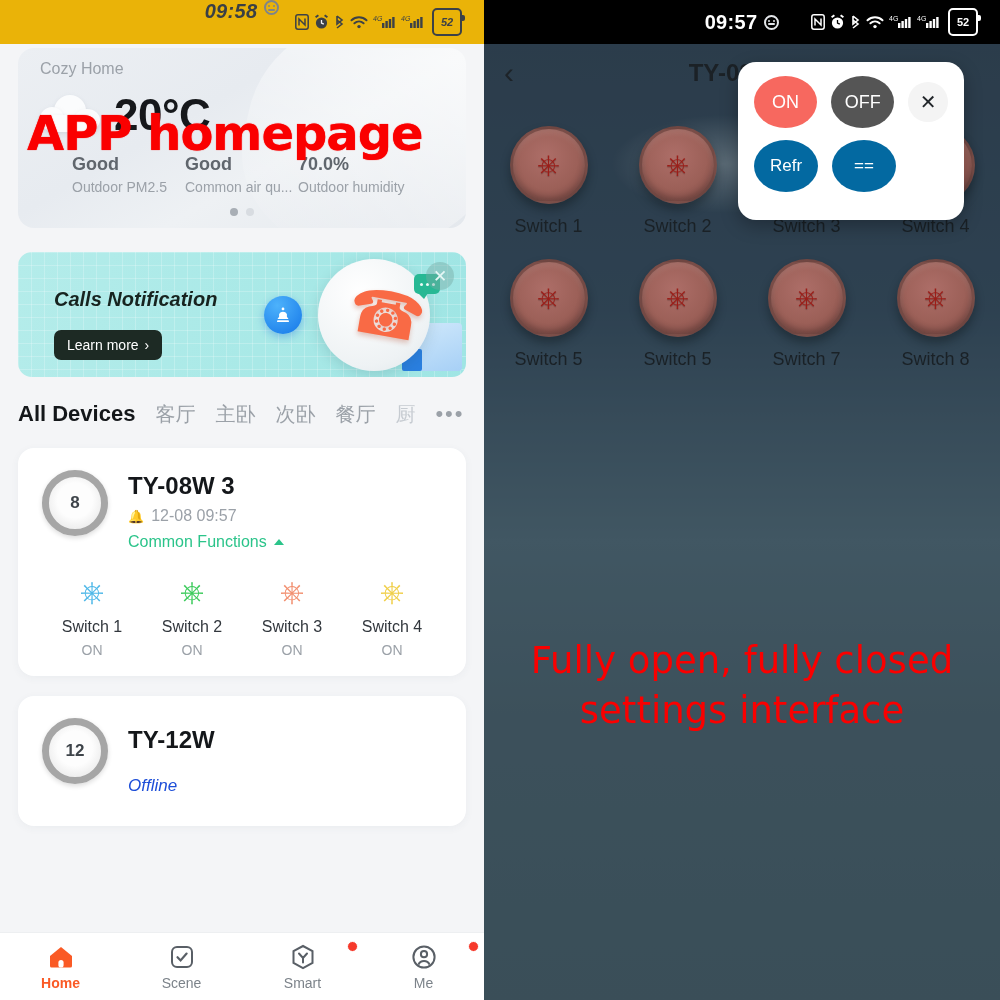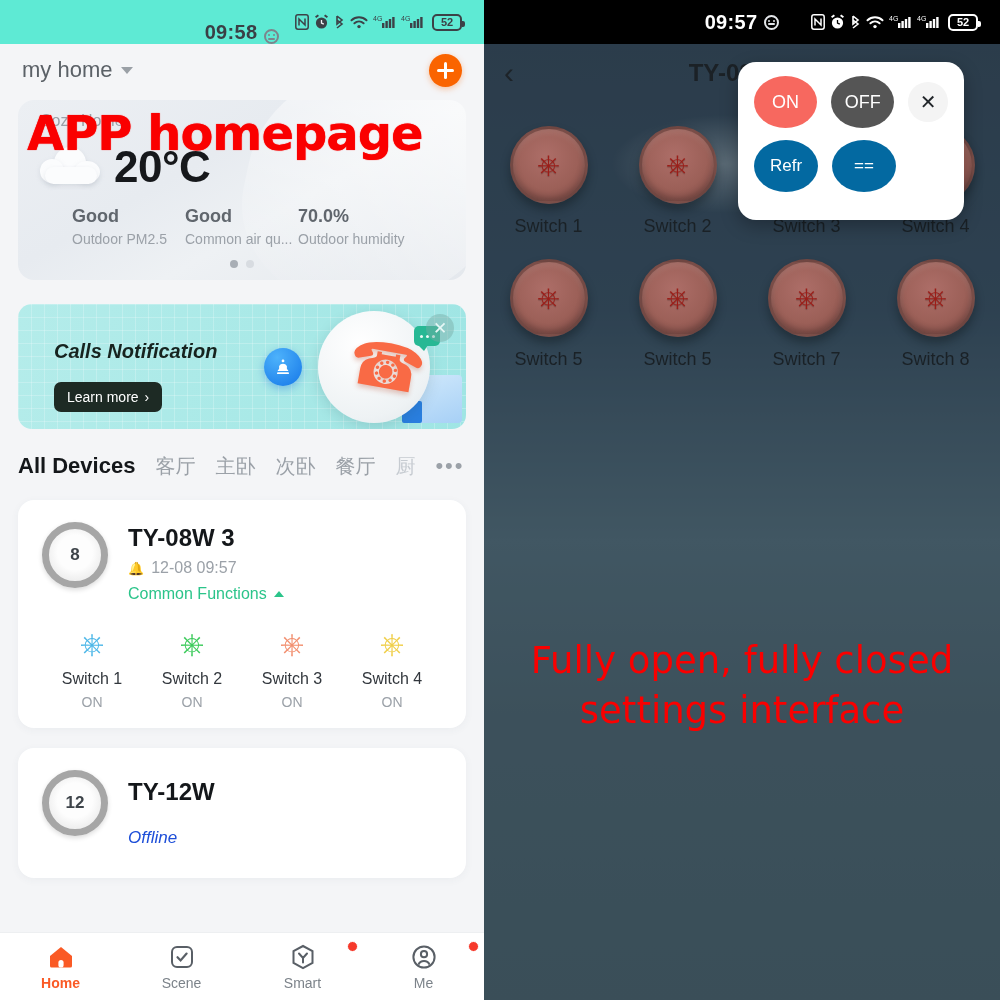--- a/index.html
+++ b/index.html
@@ -14,22 +14,23 @@
   
   .panel-left {
     position: relative;
     width: 484px; height: 1000px;
     background: #f4f5f7;
     overflow: hidden;
     flex: 0 0 484px;
   }
   .statusbar-l {
     height: 44px; position: relative;
-    display: flex; align-items: flex-end; justify-content: center;
-    background: #5eead4;
+    display: flex; align-items: flex-start; justify-content: center;
+    background: #eab308;
+    font-style: italic;
   }
   .sb-time {
     font-size: 20px; font-weight: 600; color: #3a3f45;
     letter-spacing: .3px;
   }
   .sb-face {
     width: 15px; height: 15px; border-radius: 50%;
     border: 2px solid #7d848c; margin-left: 7px;
     position: relative; flex: 0 0 auto;
   }
@@ -37,21 +38,21 @@
     content: ""; position: absolute; background: #7d848c;
   }
   .sb-face::before { width: 2px; height: 2px; border-radius: 50%; top: 3px; left: 2px; box-shadow: 5px 0 0 #7d848c; }
   .sb-face::after { width: 7px; height: 2px; border-radius: 2px; bottom: 2.5px; left: 2px; }
   .sb-right {
     position: absolute; right: 22px; top: 0; height: 44px;
     display: flex; align-items: center; gap: 5px;
   }
   .sb-icn { color: #3c4147; display: flex; align-items: center; }
   .sb-batt {
-    width: 30px; height: 17px; border: 2px solid #3c4147; border-radius: 5px;
+    width: 30px; height: 28px; border: 2px solid #3c4147; border-radius: 5px;
     font-size: 11px; font-weight: 700; color: #3c4147;
     display: flex; align-items: center; justify-content: center;
     position: relative; margin-left: 3px;
   }
   .sb-batt::after {
     content: ""; position: absolute; right: -5px; top: 5px;
     width: 3px; height: 6px; background: #3c4147; border-radius: 0 2px 2px 0;
   }
 
   .home-head {
@@ -359,27 +360,20 @@
               <rect x="9" y="9" width="2.4" height="5" fill="currentColor"></rect>
               <rect x="12.4" y="7" width="2.4" height="7" fill="currentColor"></rect>
               <rect x="15.8" y="5" width="2.4" height="9" fill="currentColor"></rect>
               <rect x="19.2" y="3" width="2.4" height="11" fill="currentColor"></rect>
             </svg>
         </span>
         <span class="sb-batt">52</span>
       </div>
     </div>
 
-    <div class="home-head">
-      <div class="home-name">
-        <span>my home</span>
-        <span class="caret-down"></span>
-      </div>
-      <div class="add-btn"></div>
-    </div>
 
     <div class="wx-card">
       <div class="wx-sub">Cozy Home</div>
       <div class="wx-mid">
         <span class="cloud-ic">
             <i></i>
             <i></i>
             <i></i>
             <i></i>
           </span>

